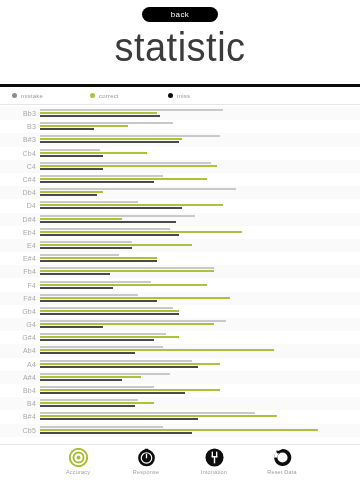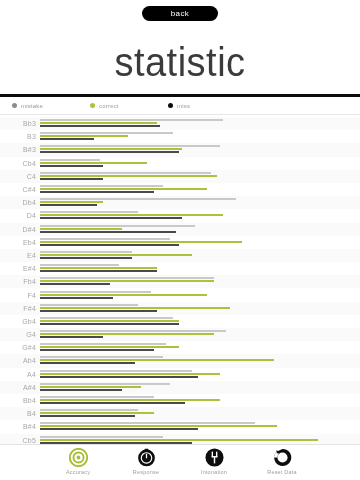--- a/index.html
+++ b/index.html
@@ -12,21 +12,21 @@
     background: #ffffff;
     font-family: "Liberation Sans", sans-serif;
     overflow: hidden;
     position: relative;
   }
 
   
   .topbar {
     height: 22px;
     display: flex;
-    align-items: flex-start;
+    align-items: center;
     justify-content: center;
     padding-top: 6px;
     box-sizing: border-box;
   }
   .back-btn {
     background: #000000;
     color: #ffffff;
     border: none;
     border-radius: 9px;
     font-size: 8px;
@@ -37,23 +37,23 @@
     line-height: 15px;
     padding: 0;
     text-align: center;
     cursor: pointer;
   }
 
   
   .title-wrap {
     height: 48px;
     display: flex;
-    align-items: center;
+    align-items: flex-start;
     justify-content: center;
-    margin-top: 16px;
+    margin-top: 6px;
   }
   .page-title {
     font-family: "Liberation Sans", sans-serif;
     font-weight: 200;
     font-size: 38px;
     color: #3b3b3b;
     letter-spacing: 0.5px;
     line-height: 1;
     transform: scaleY(1.05);
   }

